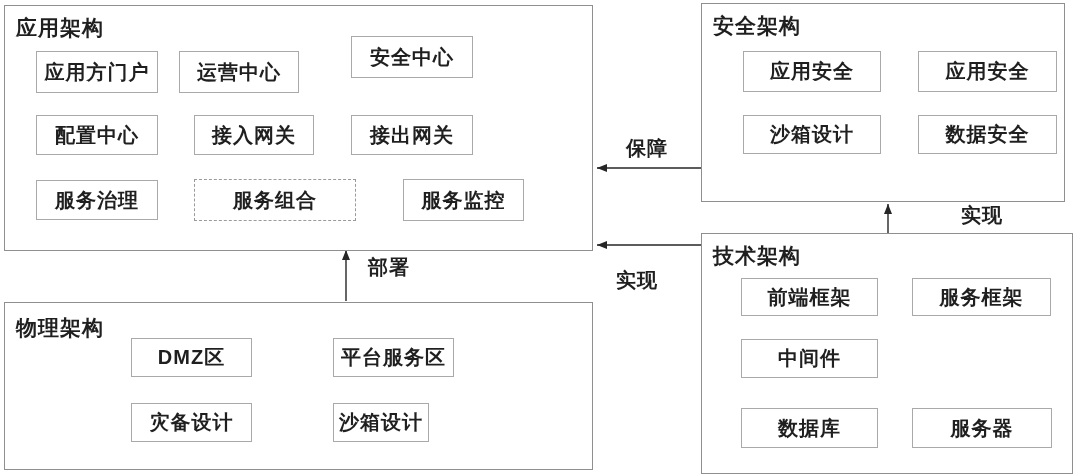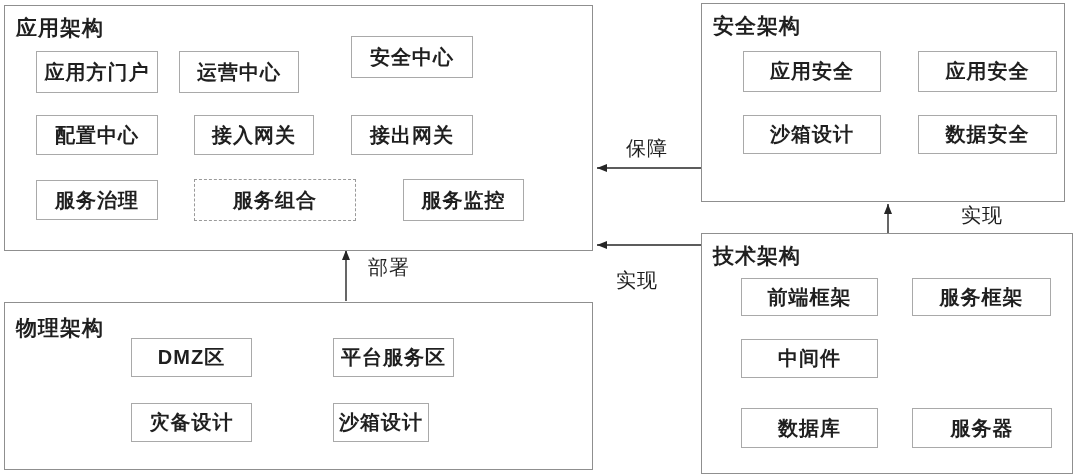--- a/index.html
+++ b/index.html
@@ -13,21 +13,21 @@
     position:absolute;left:11px;top:8px;font-size:21px;font-weight:600;
     letter-spacing:1px;white-space:nowrap;
   }
   .node{
     position:absolute;border:1px solid #a9a9a9;background:#ffffff;box-sizing:border-box;
     display:flex;align-items:center;justify-content:center;
     font-size:20px;font-weight:700;letter-spacing:1px;white-space:nowrap;
   }
   .node.dashed{border:1px dashed #9a9a9a;}
   .arrow-label{
-    position:absolute;font-size:20px;font-weight:400;letter-spacing:1px;white-space:nowrap;text-align:center;
+    position:absolute;font-size:20px;font-weight:700;letter-spacing:1px;white-space:nowrap;text-align:center;
   }
   #arrows{position:absolute;left:0;top:0;pointer-events:none;}
   #arrows line{stroke:#262626;stroke-width:1.4;}
 </style>
 </head>
 <body>
 
 <div id="canvas">
 
   <svg id="arrows" width="1080" height="474" viewBox="0 0 1080 474">

